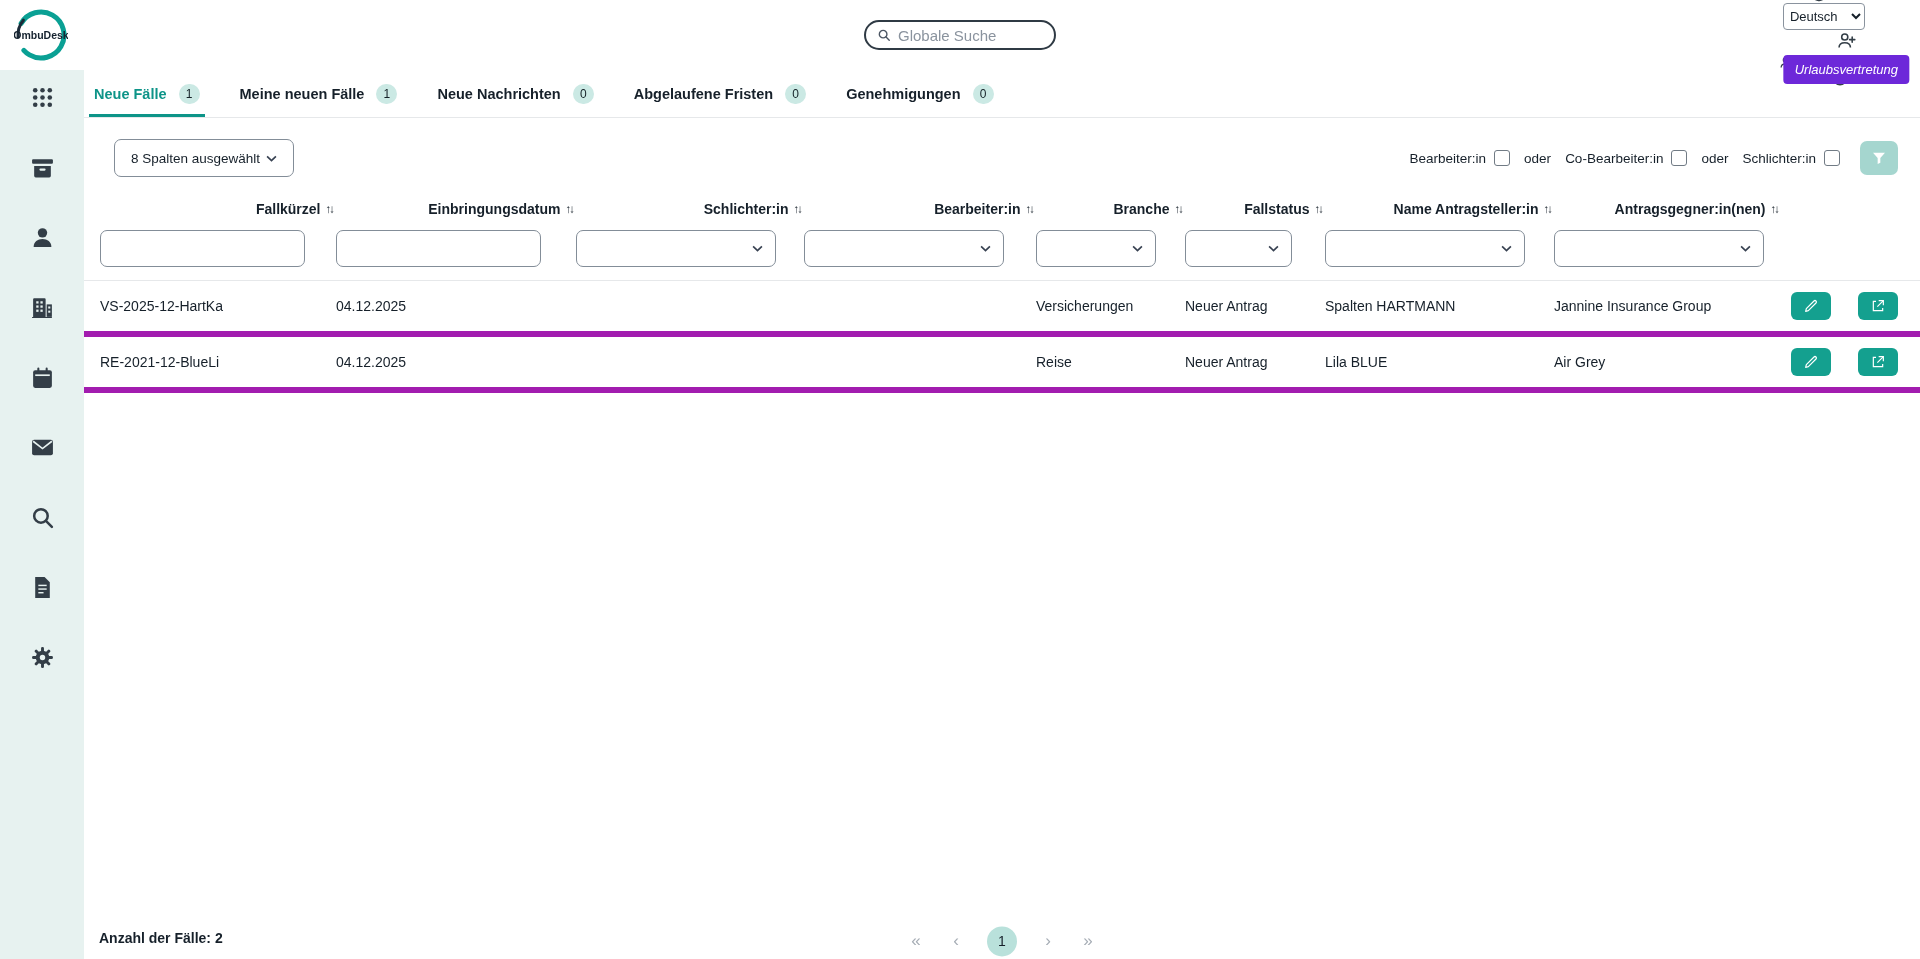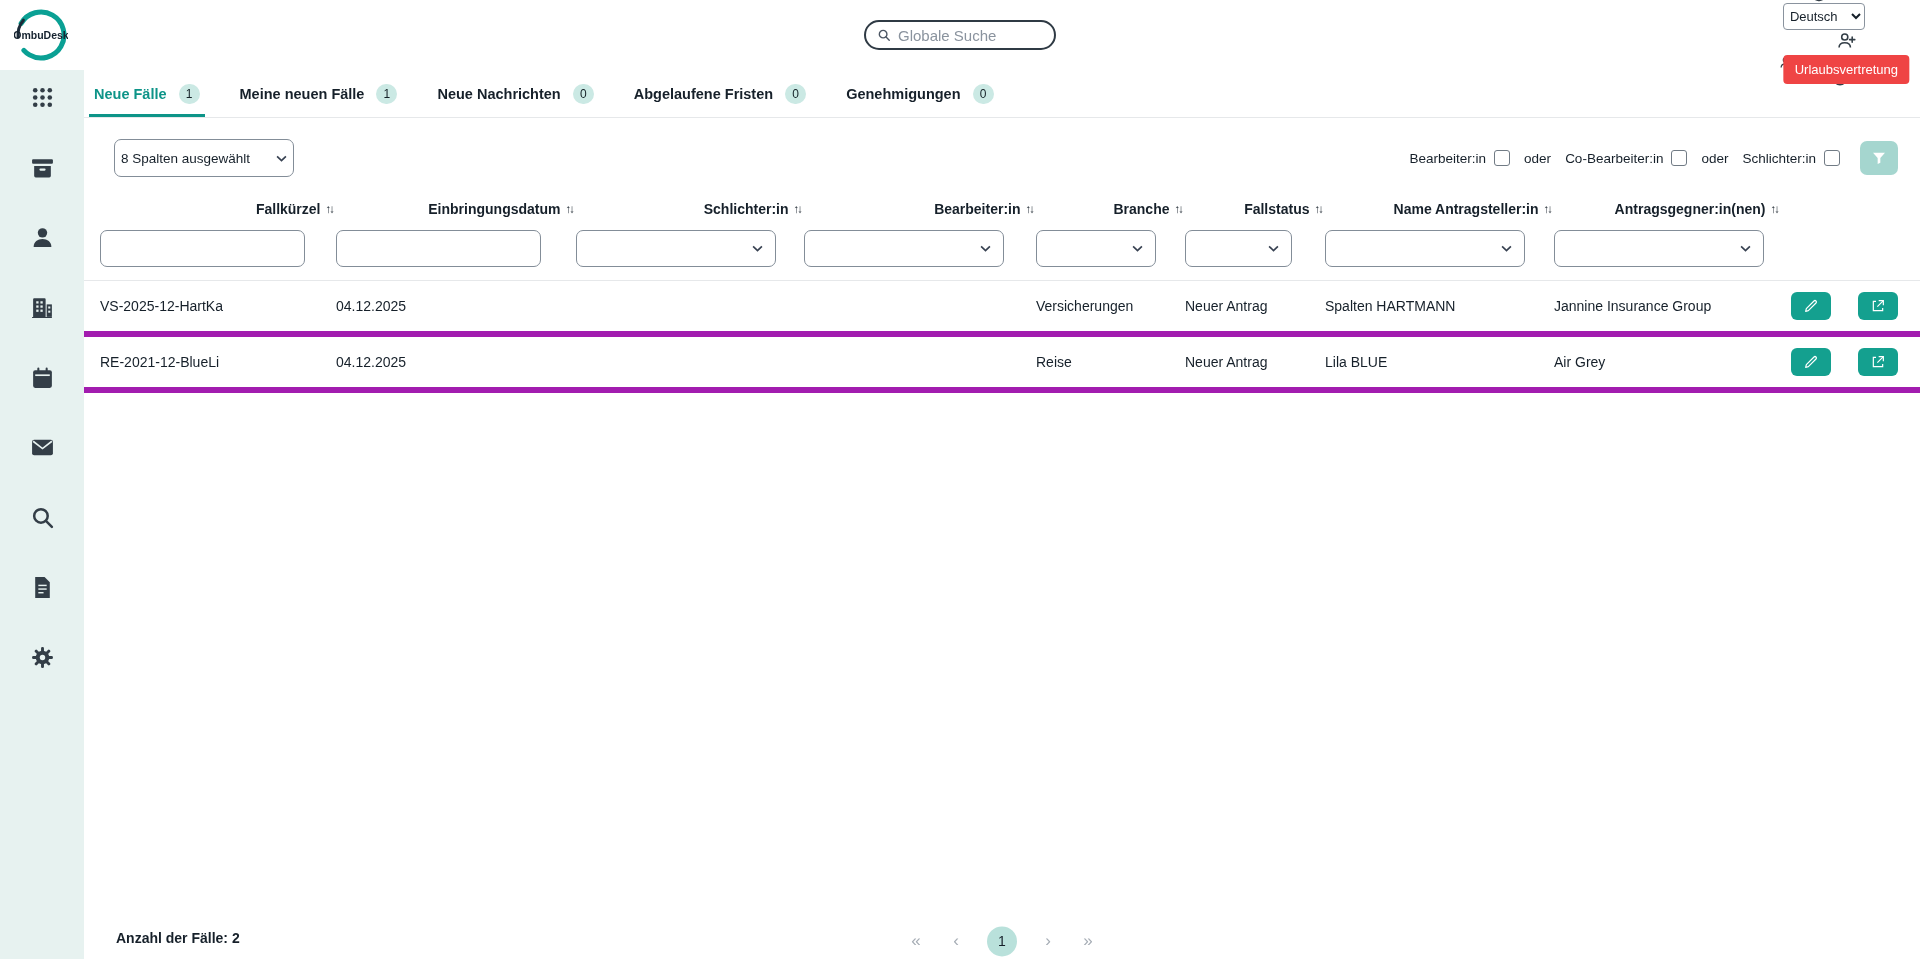--- a/index.html
+++ b/index.html
@@ -37,23 +37,23 @@
   .search-pill input::placeholder { color: #8a939e; }
   .topbar-right { margin-left: auto; display: flex; align-items: center; flex-direction: column; }
   select.lang {
     height: 27px; width: 82px; margin-left: 9px;
     font-family: inherit; font-size: 13px; color: #16202a;
     border: 1px solid #8a939e; border-radius: 4px; background: #fff; padding: 0 2px;
   }
   .vacation-wrap { position: relative; margin-left: 54px; cursor: pointer; }
   .tooltip {
     position: absolute; top: 25px; left: 50%; transform: translateX(-50%);
-    background: #ef4444; color: #fff;
+    background: #6d28d9; color: #fff;
     font-size: 13px; padding: 7px 11px; border-radius: 4px;
-    white-space: nowrap; z-index: 50;
+    white-space: nowrap; z-index: 50; font-style: italic;
   }
   .user { display: flex; align-items: flex-start; gap: 4px; margin-left: 42px; font-size: 13px; cursor: pointer; }
   .power { margin-left: 41px; cursor: pointer; }
 
   
   .shell { flex: 1; display: flex; min-height: 0; }
   .sidebar {
     width: 84px; flex: none;
     background: #e7f2f0; color: #333e47;
     display: flex; flex-direction: column; align-items: center;
@@ -86,21 +86,21 @@
     min-width: 21px; height: 20px; border-radius: 10px;
     display: inline-flex; align-items: center; justify-content: center; padding: 0 7px;
   }
 
   
   .toolbar { display: flex; align-items: center; padding: 21px 22px 15px 30px; flex: none; }
   .columns-select {
     width: 180px; height: 38px;
     border: 1px solid #838d98; border-radius: 7px; background: #fff;
     display: flex; align-items: center; justify-content: space-between;
-    padding: 0 6px; font-size: 13.5px; cursor: pointer;
+    padding: 0 16px; font-size: 13.5px; cursor: pointer;
   }
   .filter-group { margin-left: auto; display: flex; align-items: center; gap: 14px; font-size: 13.5px; }
   .cb-pair { display: flex; align-items: center; gap: 8px; }
   .checkbox {
     width: 16px; height: 16px; border: 1.5px solid #717b85;
     border-radius: 3px; background: #fff; display: inline-block; cursor: pointer;
   }
   .filter-btn {
     width: 38px; height: 34px; margin-left: 6px;
     background: #a5d6cf; border: none; border-radius: 7px;
@@ -131,21 +131,21 @@
   .action-btn {
     width: 40px; height: 28px; background: #14a08f;
     border: none; border-radius: 6px;
     display: flex; align-items: center; justify-content: center; cursor: pointer;
   }
 
   
   .footer {
     margin-top: auto; flex: none;
     display: flex; align-items: center;
-    padding: 0 22px 13px 32px; position: relative;
+    padding: 0 22px 13px 15px; position: relative;
   }
   .count { font-size: 14px; font-weight: 700; }
   .pagination {
     position: absolute; left: 50%; top: 50%; transform: translate(-50%,-62%);
     display: flex; align-items: center; gap: 22px;
   }
   .pg { color: #a6adb5; font-size: 17px; width: 18px; text-align: center; cursor: pointer; }
   .pg-current {
     width: 30px; height: 30px; border-radius: 50%;
     background: #b9e1db; color: #16202a; font-size: 14px;

